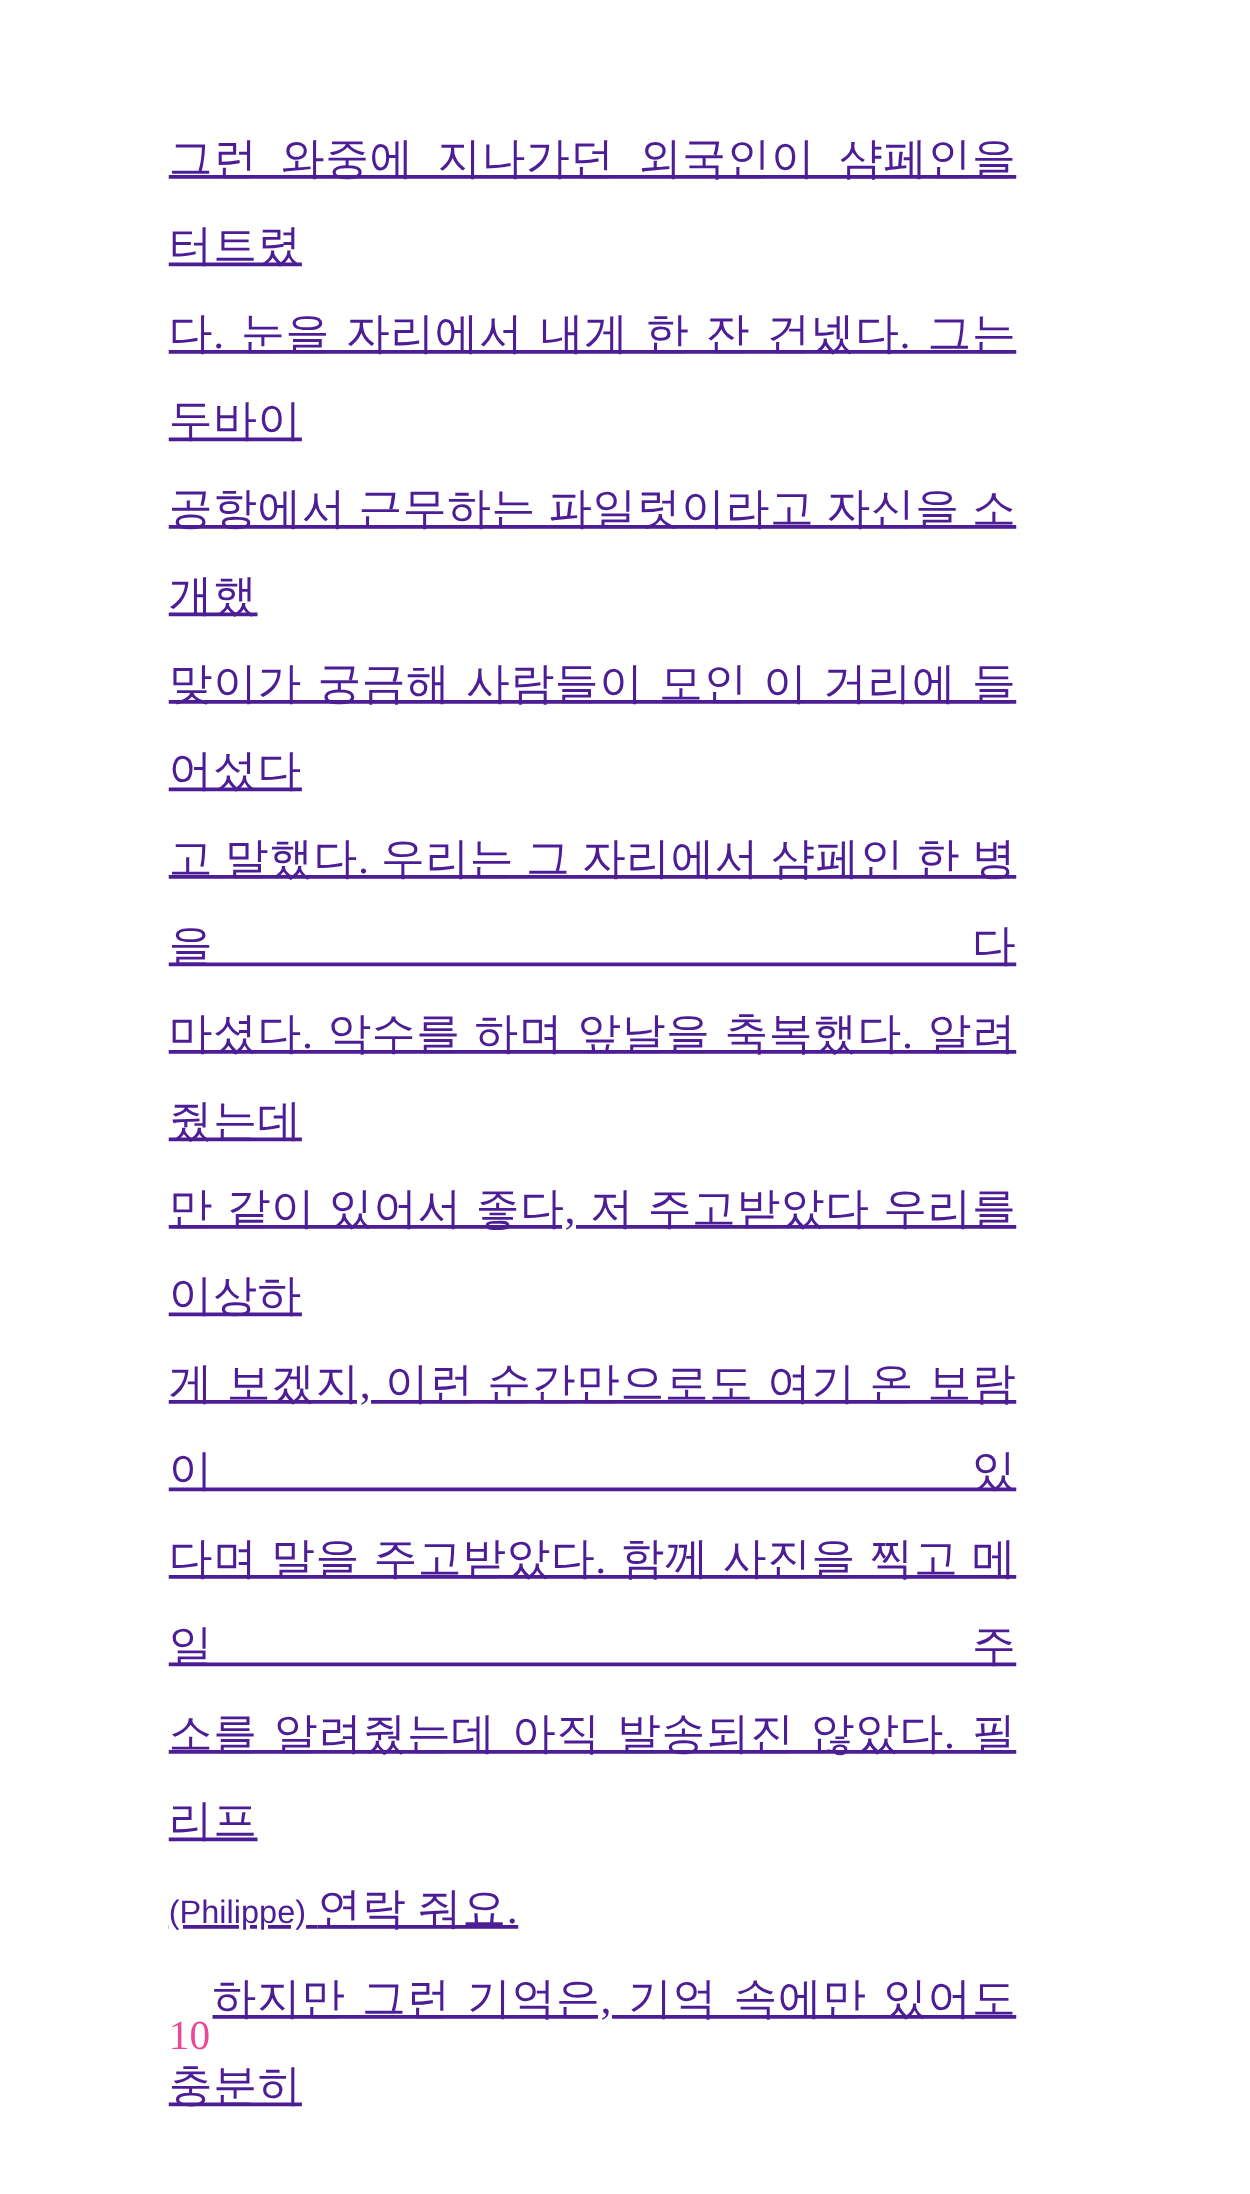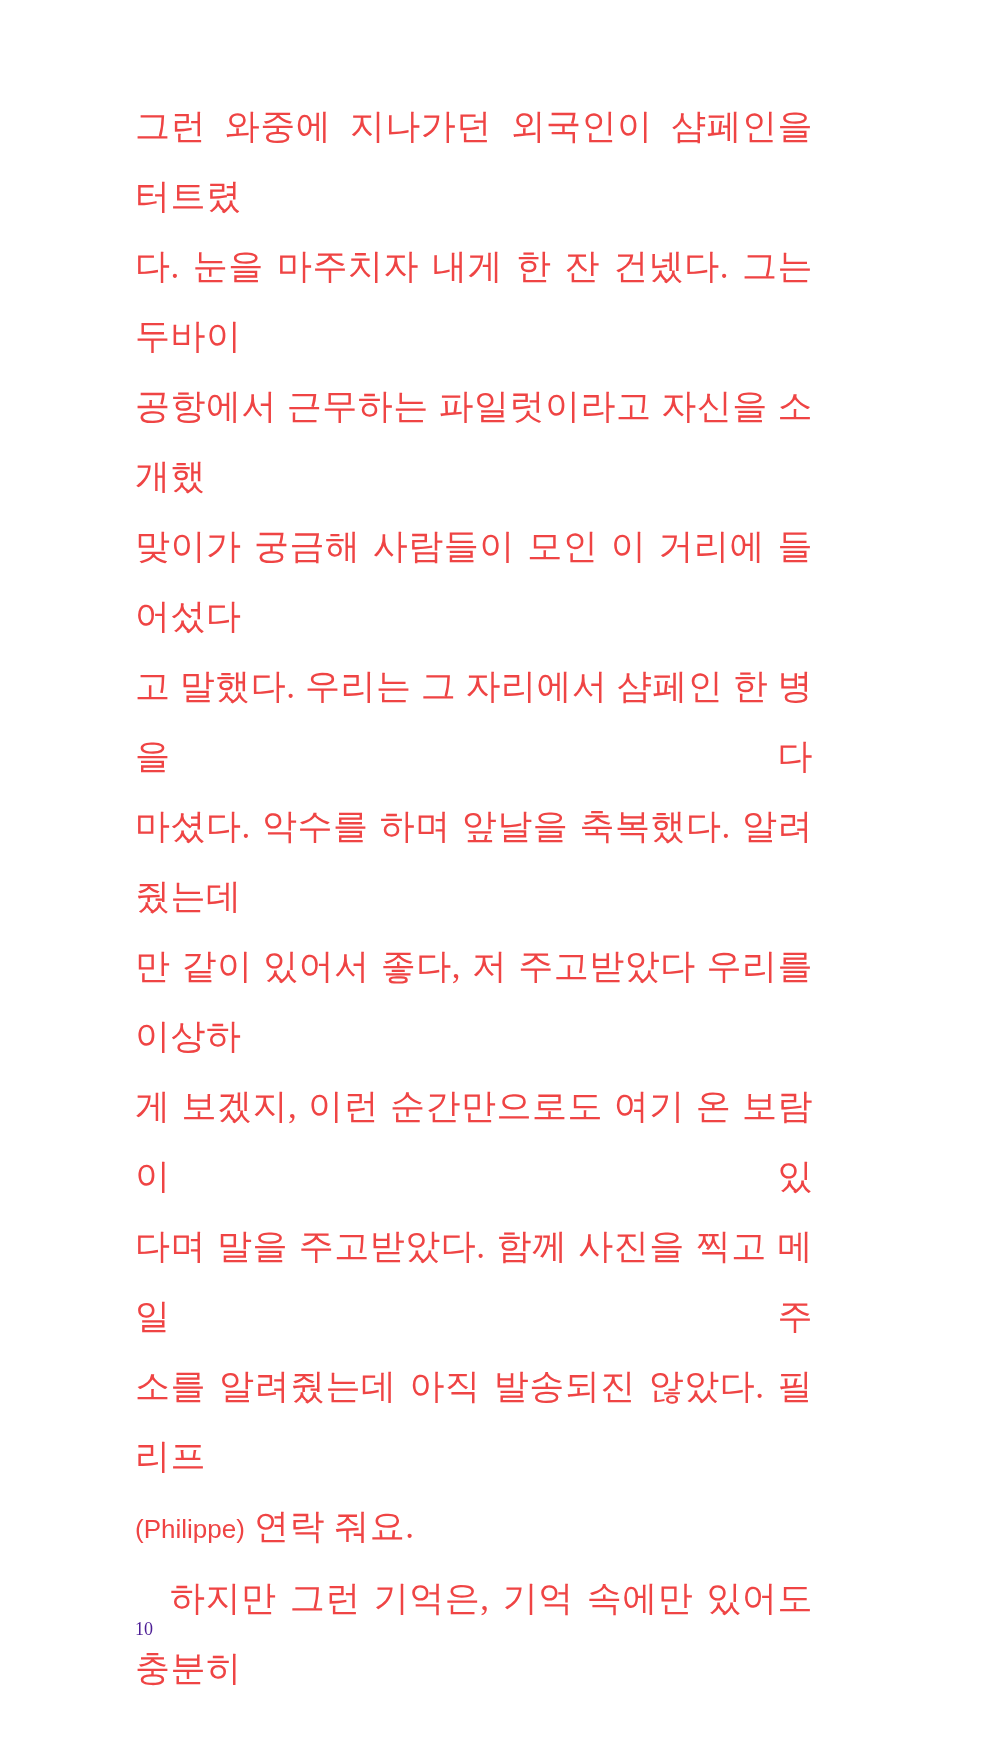--- a/index.html
+++ b/index.html
@@ -24,59 +24,60 @@
     top: 92px;
     width: 678px;
   }
   .line {
     margin: 0;
     padding: 0;
     font-family: "Liberation Serif", "DejaVu Serif", serif;
     font-size: 35px;
     line-height: 70px;
     font-weight: 400;
-    color: #ef4444;
+    color: #4c1d95;
     letter-spacing: 0.5px;
     text-align: justify;
     text-align-last: justify;
     text-justify: inter-word;
     white-space: normal;
+    text-decoration: underline;
   }
   
   .line.end {
     text-align: right;
     text-align-last: left;
   }
   
   .line.ind {
     text-indent: 35px;
   }
   .latin {
     font-family: "Liberation Sans", "DejaVu Sans", sans-serif;
     font-size: 26px;
     letter-spacing: 0px;
   }
   .page-number {
     position: absolute;
     left: 135px;
     top: 1612px;
     font-family: "Liberation Serif", "DejaVu Serif", serif;
-    font-size: 18px;
+    font-size: 33px;
     line-height: 35px;
-    color: #4c1d95;
+    color: #ec4899;
   }
 </style>
 </head>
 <body>
 
 <div class="page">
 
   <main class="text-block">
     <p class="line">그런 와중에 지나가던 외국인이 샴페인을 터트렸</p>
-    <p class="line">다. 눈을 마주치자 내게 한 잔 건넸다. 그는 두바이</p>
+    <p class="line">다. 눈을 자리에서 내게 한 잔 건넸다. 그는 두바이</p>
     <p class="line">공항에서 근무하는 파일럿이라고 자신을 소개했</p>
     <p class="line">맞이가 궁금해 사람들이 모인 이 거리에 들어섰다</p>
     <p class="line">고 말했다. 우리는 그 자리에서 샴페인 한 병을 다</p>
     <p class="line">마셨다. 악수를 하며 앞날을 축복했다. 알려줬는데</p>
     <p class="line">만 같이 있어서 좋다, 저 주고받았다 우리를 이상하</p>
     <p class="line">게 보겠지, 이런 순간만으로도 여기 온 보람이 있</p>
     <p class="line">다며 말을 주고받았다. 함께 사진을 찍고 메일 주</p>
     <p class="line">소를 알려줬는데 아직 발송되진 않았다. 필리프</p>
     <p class="line end"><span class="latin">(Philippe)</span> <span>연락 줘요.</span></p>
     <p class="line ind">하지만 그런 기억은, 기억 속에만 있어도 충분히</p>

